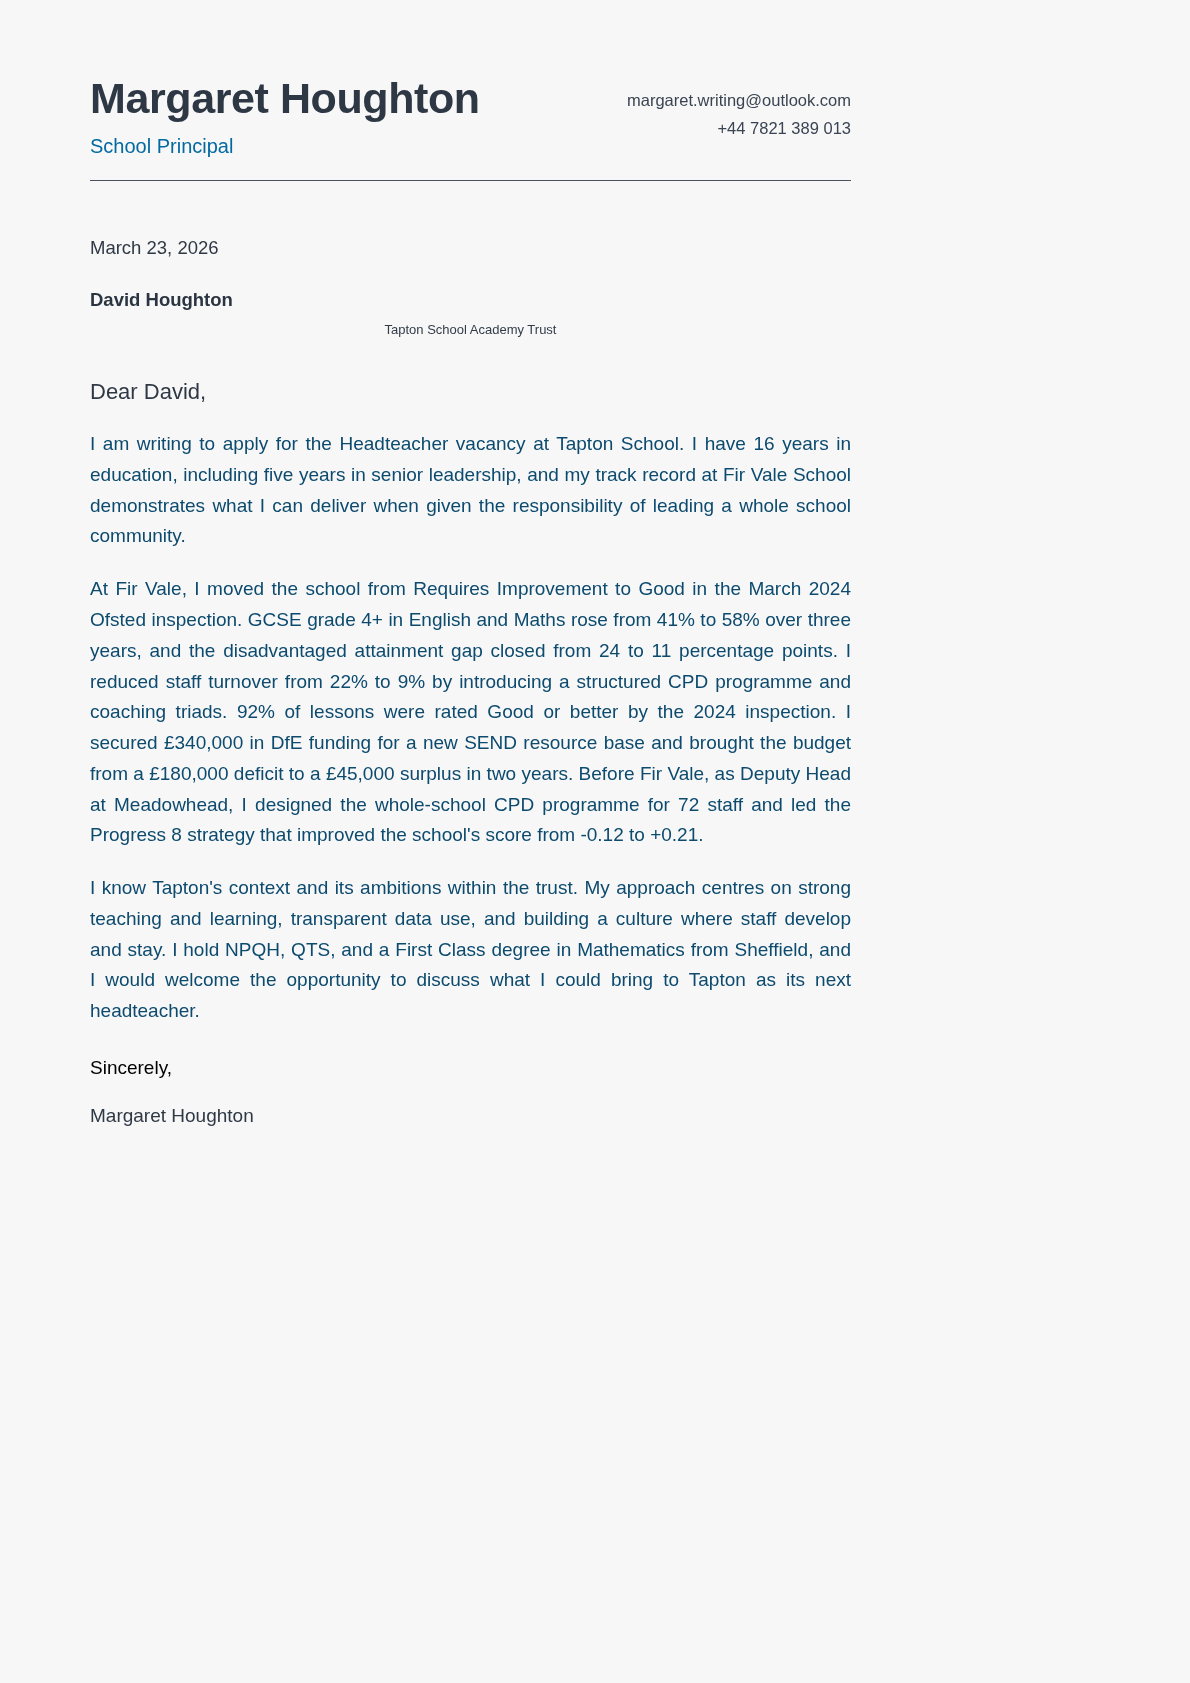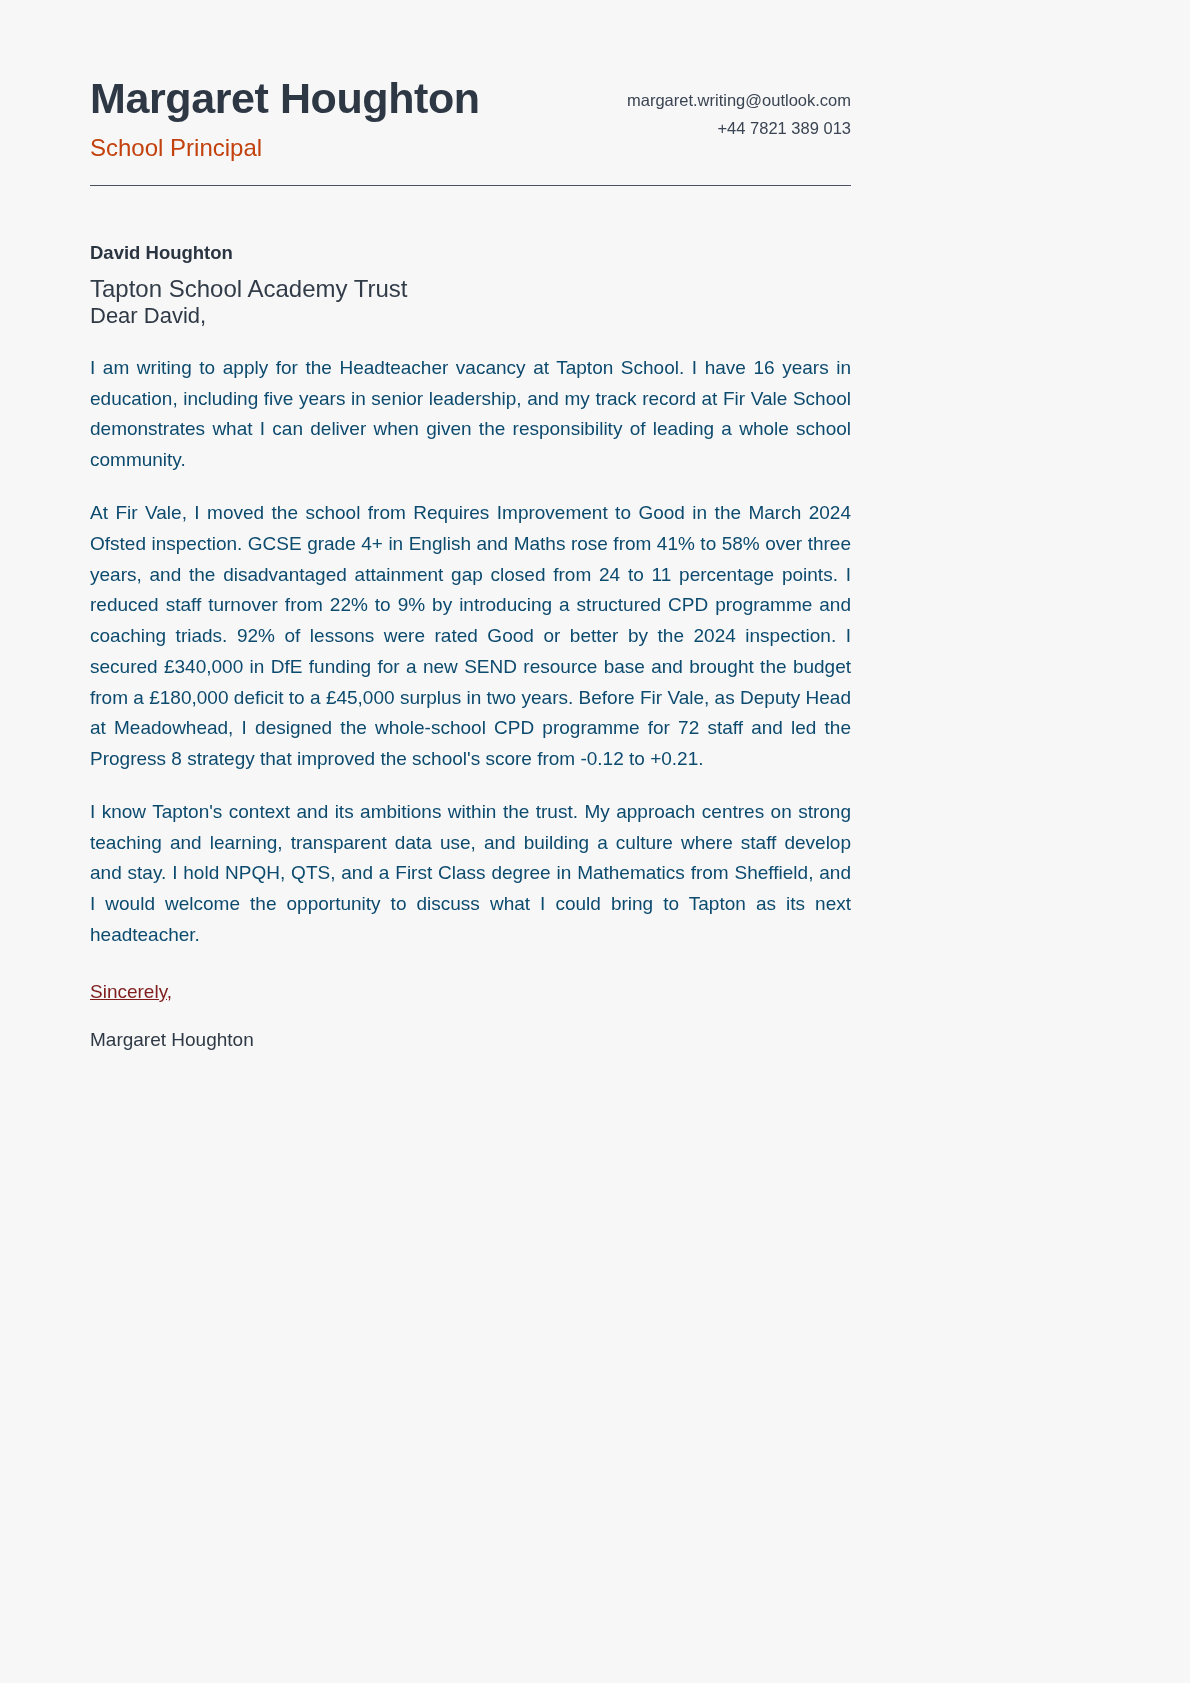--- a/index.html
+++ b/index.html
@@ -34,22 +34,22 @@
   }
   .name {
     font-size: 43px;
     font-weight: bold;
     letter-spacing: -0.4px;
     color: #2e3845;
     line-height: 1.12;
     margin: 0;
   }
   .job-title {
-    font-size: 24px;
-    color: #c2410c;
+    font-size: 20px;
+    color: #0369a1;
     margin-top: 12px;
     font-weight: normal;
     line-height: 1.2;
   }
   .header-right {
     text-align: right;
     font-size: 16.5px;
     line-height: 1.72;
     color: #3a4452;
     padding-top: 14px;
@@ -69,41 +69,42 @@
     color: #2f3945;
     margin-bottom: 30px;
   }
   .recipient-name {
     font-size: 18.5px;
     font-weight: bold;
     color: #2b3542;
     margin-bottom: 11px;
   }
   .recipient-org {
-    font-size: 24px;
+    font-size: 13px;
     color: #323c49;
+    margin-bottom: 42px;
+    text-align: center;
   }
   .salutation {
     font-size: 22px;
     color: #2f3945;
     margin-bottom: 24px;
   }
   p.para {
     font-size: 19px;
     line-height: 1.62;
     color: #0c4a6e;
     margin: 0 0 22px 0;
     text-align: justify;
     text-justify: inter-word;
   }
   .closing {
     font-size: 19px;
-    color: #7f1d1d;
+    color: #000000;
     margin: 30px 0 26px 0;
-    text-decoration: underline;
   }
   .signature {
     font-size: 19px;
     color: #2f3945;
   }
 </style>
 </head>
 <body>
 
 <div class="page">
@@ -115,20 +116,21 @@
     </div>
     <div class="header-right">
       <div>margaret.writing@outlook.com</div>
       <div>+44 7821 389 013</div>
     </div>
   </div>
 
   <hr class="rule">
 
   <div class="letter-body">
+    <div class="date">March 23, 2026</div>
     <div class="recipient-name">David Houghton</div>
     <div class="recipient-org">Tapton School Academy Trust</div>
 
     <div class="salutation">Dear David,</div>
 
     <p class="para">I am writing to apply for the Headteacher vacancy at Tapton School. I have 16 years in education, including five years in senior leadership, and my track record at Fir Vale School demonstrates what I can deliver when given the responsibility of leading a whole school community.</p>
     <p class="para">At Fir Vale, I moved the school from Requires Improvement to Good in the March 2024 Ofsted inspection. GCSE grade 4+ in English and Maths rose from 41% to 58% over three years, and the disadvantaged attainment gap closed from 24 to 11 percentage points. I reduced staff turnover from 22% to 9% by introducing a structured CPD programme and coaching triads. 92% of lessons were rated Good or better by the 2024 inspection. I secured £340,000 in DfE funding for a new SEND resource base and brought the budget from a £180,000 deficit to a £45,000 surplus in two years. Before Fir Vale, as Deputy Head at Meadowhead, I designed the whole-school CPD programme for 72 staff and led the Progress 8 strategy that improved the school's score from -0.12 to +0.21.</p>
     <p class="para">I know Tapton's context and its ambitions within the trust. My approach centres on strong teaching and learning, transparent data use, and building a culture where staff develop and stay. I hold NPQH, QTS, and a First Class degree in Mathematics from Sheffield, and I would welcome the opportunity to discuss what I could bring to Tapton as its next headteacher.</p>
 
     <div class="closing">Sincerely,</div>

